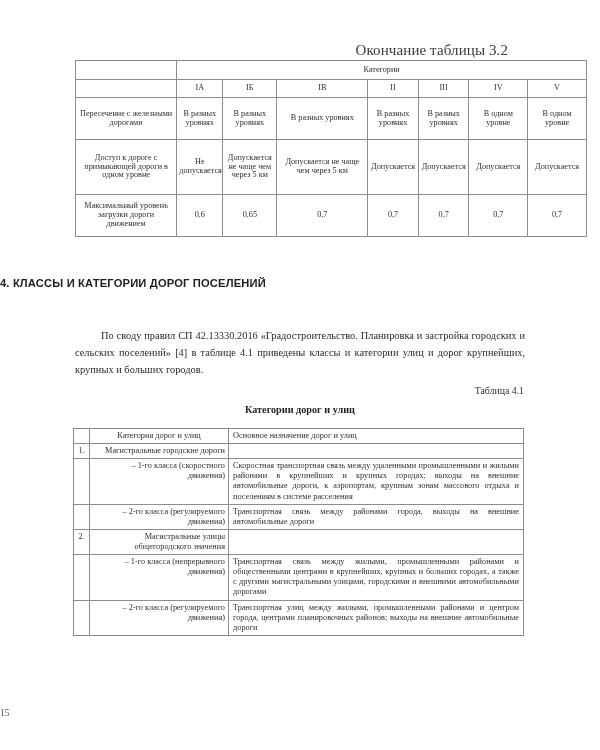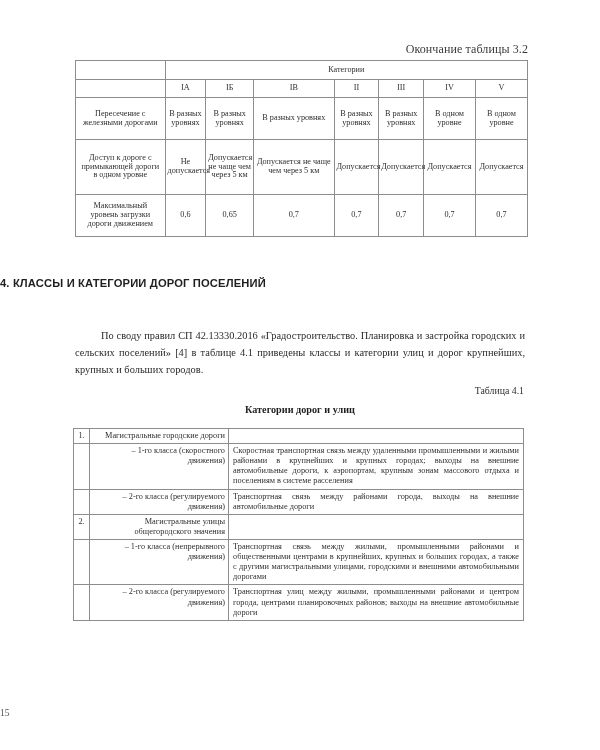--- a/index.html
+++ b/index.html
@@ -19,22 +19,22 @@
     position: relative;
     width: 600px;
     height: 750px;
     box-sizing: border-box;
   }
 
   
   .running-head {
     position: absolute;
     top: 42px;
-    right: 72px;
-    font-size: 12px;
+    right: 92px;
+    font-size: 15px;
     letter-spacing: 0.1px;
     color: #3a3a3a;
     white-space: nowrap;
   }
 
   
   table.doc-table {
     position: absolute;
     border-collapse: collapse;
     table-layout: fixed;
@@ -46,21 +46,21 @@
     padding: 2px 2px;
     font-weight: normal;
     vertical-align: middle;
     line-height: 1.08;
   }
 
   
   #table-32 {
     left: 75px;
     top: 60px;
-    width: 453px;
+    width: 512px;
     font-size: 8.2px;
   }
   #table-32 td {
     text-align: center;
   }
   #table-32 td.rowhead {
     padding-left: 3px;
     padding-right: 3px;
   }
   #table-32 td.cat-span {
@@ -247,20 +247,25 @@
   <div class="table-number">Таблица 4.1</div>
   <div class="table-title">Категории дорог и улиц</div>
 
   <table id="table-41" class="doc-table">
     <colgroup>
       <col class="c-num">
         <col class="c-cat">
         <col class="c-purpose">
     </colgroup>
     <tbody>
+      <tr>
+        <td class="c-num"></td>
+        <td class="c-cat" style="text-align:center">Категория дорог и улиц</td>
+        <td class="c-purpose" style="text-align:center">Основное назначение дорог и улиц</td>
+      </tr>
 
       <tr>
         <td class="c-num">1.</td>
         <td class="c-cat">Магистральные городские дороги</td>
         <td class="c-purpose blank"></td>
       </tr>
 
       <tr>
         <td class="c-num"></td>
         <td class="c-cat sub">– 1-го класса (скоростного движения)</td>

